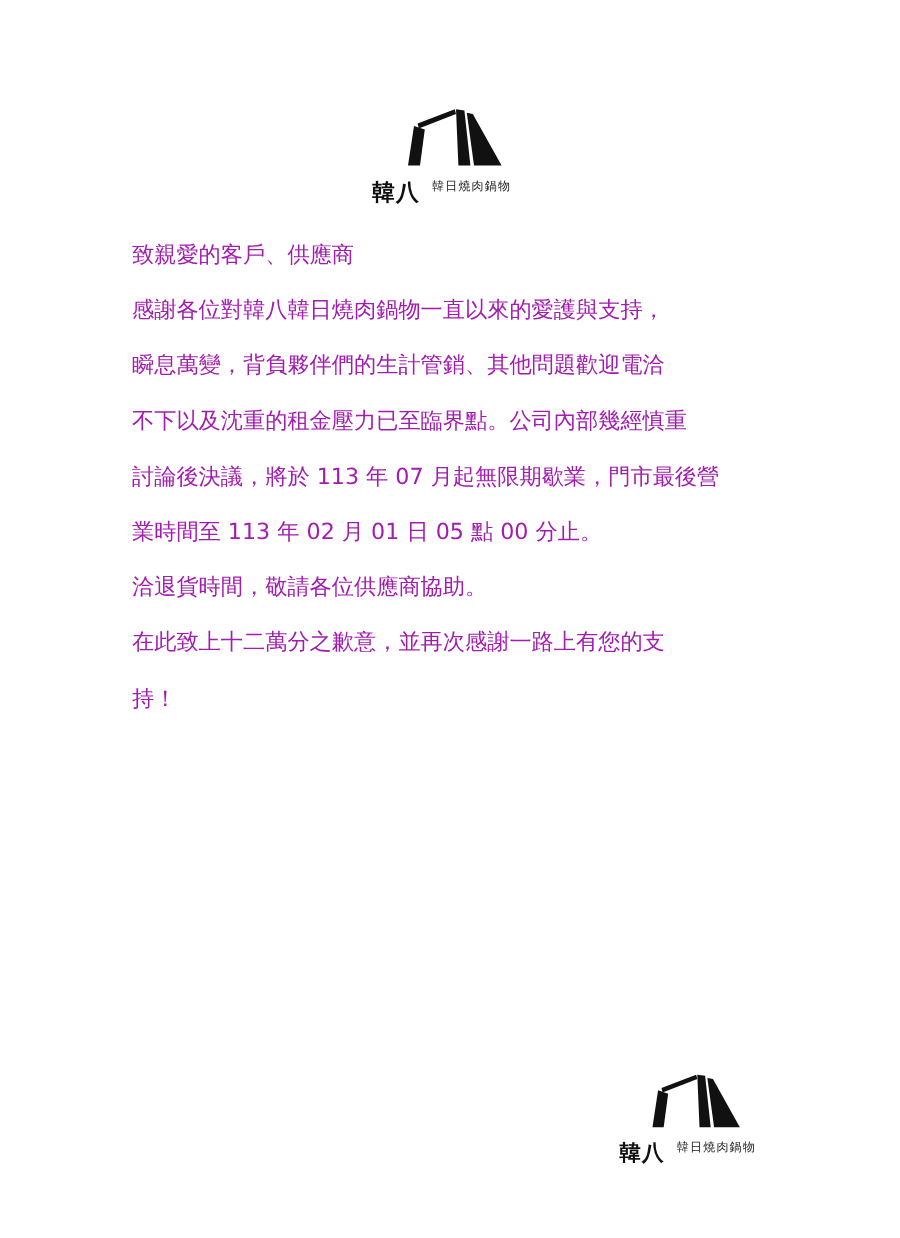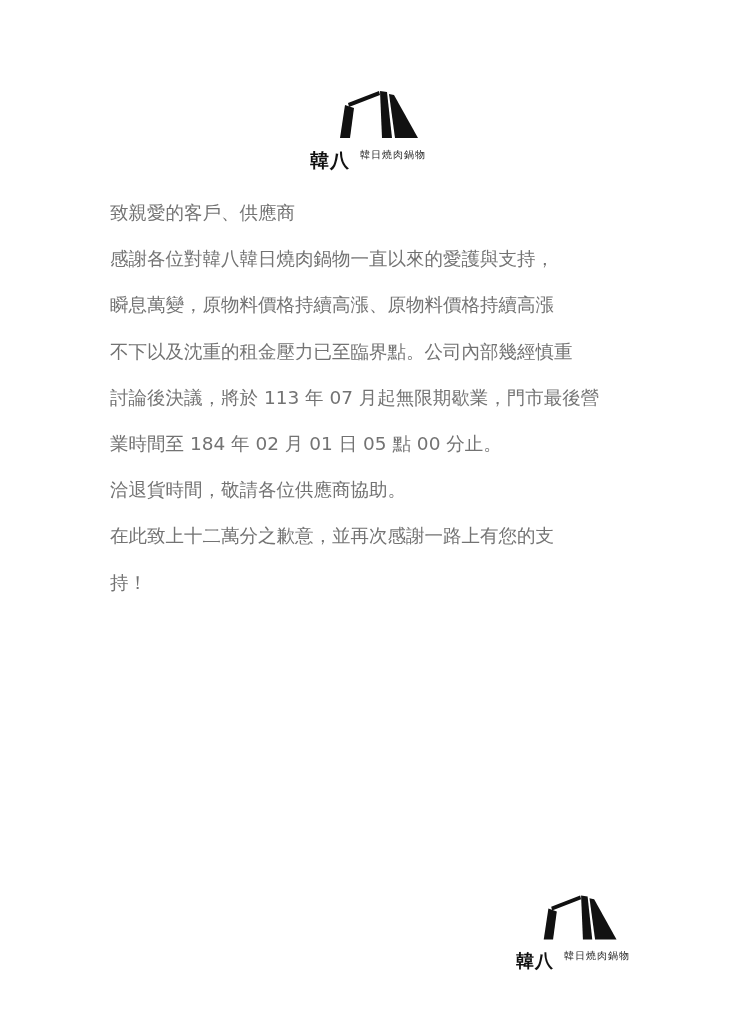--- a/index.html
+++ b/index.html
@@ -41,21 +41,21 @@
       position: absolute;
       left: 110px;
       top: 203px;
       width: 560px;
     }
     .line {
       font-size: 18.5px;
       line-height: 20px;
       height: 46.2px;
       white-space: nowrap;
-      color: #737373;
+      color: #a21caf;
     }
   </style>
 </head>
 <body>
 
 <div class="logo" style="left:336px; top:88px;">
   <svg width="90" height="52" viewBox="0 0 90 52">
 
     <polygon points="9,17 18,20 14,50 4,50" fill="#111"></polygon>
 
@@ -67,24 +67,24 @@
   </svg>
 </div>
 <div class="logo-text-row" style="left:310px; top:148px;">
   <span class="brand-big" style="font-size:19px;">韓八</span>
   <span class="brand-small" style="font-size:10px; margin-left:10px;">韓日燒肉鍋物</span>
 </div>
 
 <div class="letter">
   <div class="line">致親愛的客戶、供應商</div>
   <div class="line">感謝各位對韓八韓日燒肉鍋物一直以來的愛護與支持，</div>
-  <div class="line">瞬息萬變，原物料價格持續高漲、原物料價格持續高漲</div>
+  <div class="line">瞬息萬變，背負夥伴們的生計管銷、其他問題歡迎電洽</div>
   <div class="line">不下以及沈重的租金壓力已至臨界點。公司內部幾經慎重</div>
   <div class="line">討論後決議，將於 113 年 07 月起無限期歇業，門市最後營</div>
-  <div class="line">業時間至 184 年 02 月 01 日 05 點 00 分止。</div>
+  <div class="line">業時間至 113 年 02 月 01 日 05 點 00 分止。</div>
   <div class="line">洽退貨時間，敬請各位供應商協助。</div>
   <div class="line">在此致上十二萬分之歉意，並再次感謝一路上有您的支</div>
   <div class="line">持！</div>
 </div>
 
 <div class="logo" style="left:540px; top:892px;">
   <svg width="84" height="50" viewBox="0 0 90 52">
     <polygon points="9,17 18,20 14,50 4,50" fill="#111"></polygon>
     <polygon points="12,15 43,3 44,7 13,19" fill="#111"></polygon>
     <polygon points="44,3 51,4 56,50 46,50" fill="#111"></polygon>

